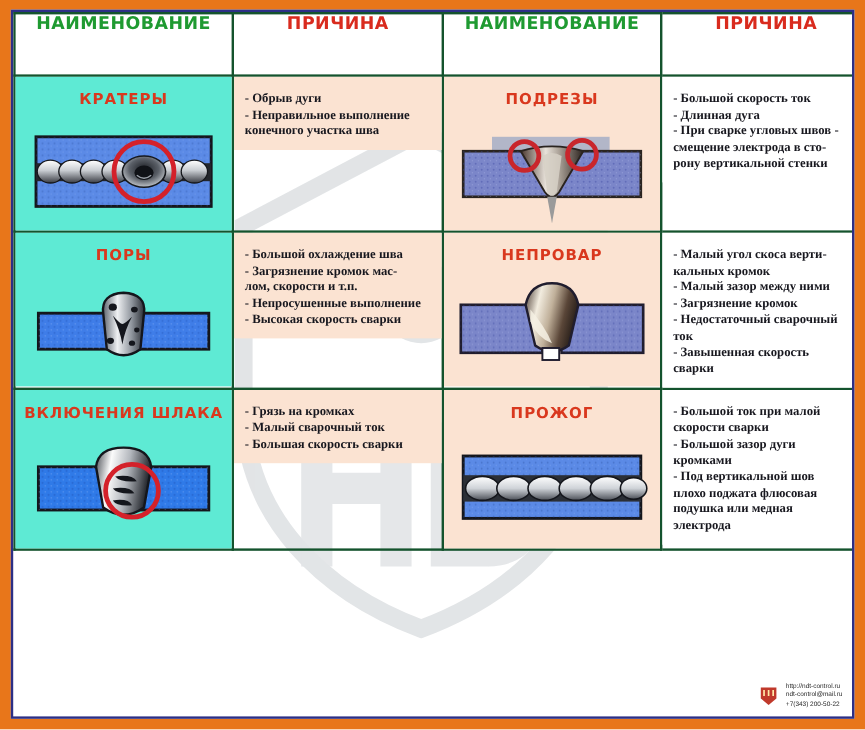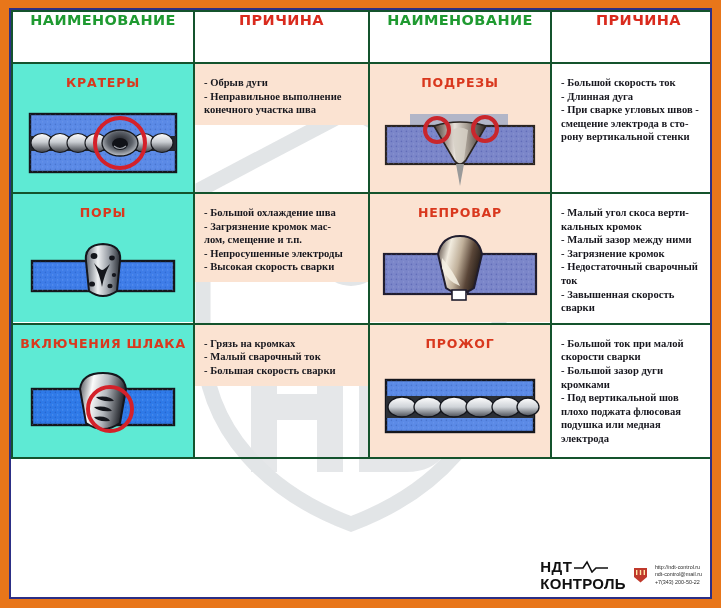--- a/index.html
+++ b/index.html
@@ -349,22 +349,22 @@
               </svg>
             </div>
           </div>
         </td>
 
         <td>
           <div class="cause-cell">
             <div class="cause-list">
               <div class="li">- Большой охлаждение шва</div>
               <div class="li">- Загрязнение кромок мас-</div>
-              <div class="li">лом, смещение и т.п.</div>
-              <div class="li">- Непросушенные электроды</div>
+              <div class="li">лом, скорости и т.п.</div>
+              <div class="li">- Непросушенные выполнение</div>
               <div class="li">- Высокая скорость сварки</div>
             </div>
           </div>
         </td>
 
         <td>
           <div class="name-cell tinted">
             <div class="defect-label">НЕПРОВАР</div>
             <div class="figure-wrap">
               <svg width="160" height="92" viewBox="0 0 160 92" xmlns="http://www.w3.org/2000/svg" aria-hidden="true">
@@ -502,29 +502,20 @@
               <div class="li">электрода</div>
             </div>
           </div>
         </td>
       </tr>
 
       </tbody>
     </table>
 
     <div class="logo-block">
-      <div class="logo-word">
-        <span class="l1">
-          <span>НДТ</span>
-          <svg width="34" height="13" viewBox="0 0 34 13" aria-hidden="true">
-            <polyline points="0,8 9,8 13,2 18,12 22,8 34,8" fill="none" stroke="#111111" stroke-width="1.6"></polyline>
-          </svg>
-        </span>
-        <span class="l2">КОНТРОЛЬ</span>
-      </div>
       <svg class="logo-crest" viewBox="0 0 15 16" aria-hidden="true">
         <path d="M1 1 h13 v9 l-6.5 5.5 L1 10 Z" fill="#c0392b"></path>
         <g fill="#ffe9a8">
           <rect x="3" y="3" width="1.4" height="5"></rect>
           <rect x="6.8" y="3" width="1.4" height="5"></rect>
           <rect x="10.6" y="3" width="1.4" height="5"></rect>
         </g>
       </svg>
       <div class="logo-contacts">
         <div>http://ndt-control.ru</div>

